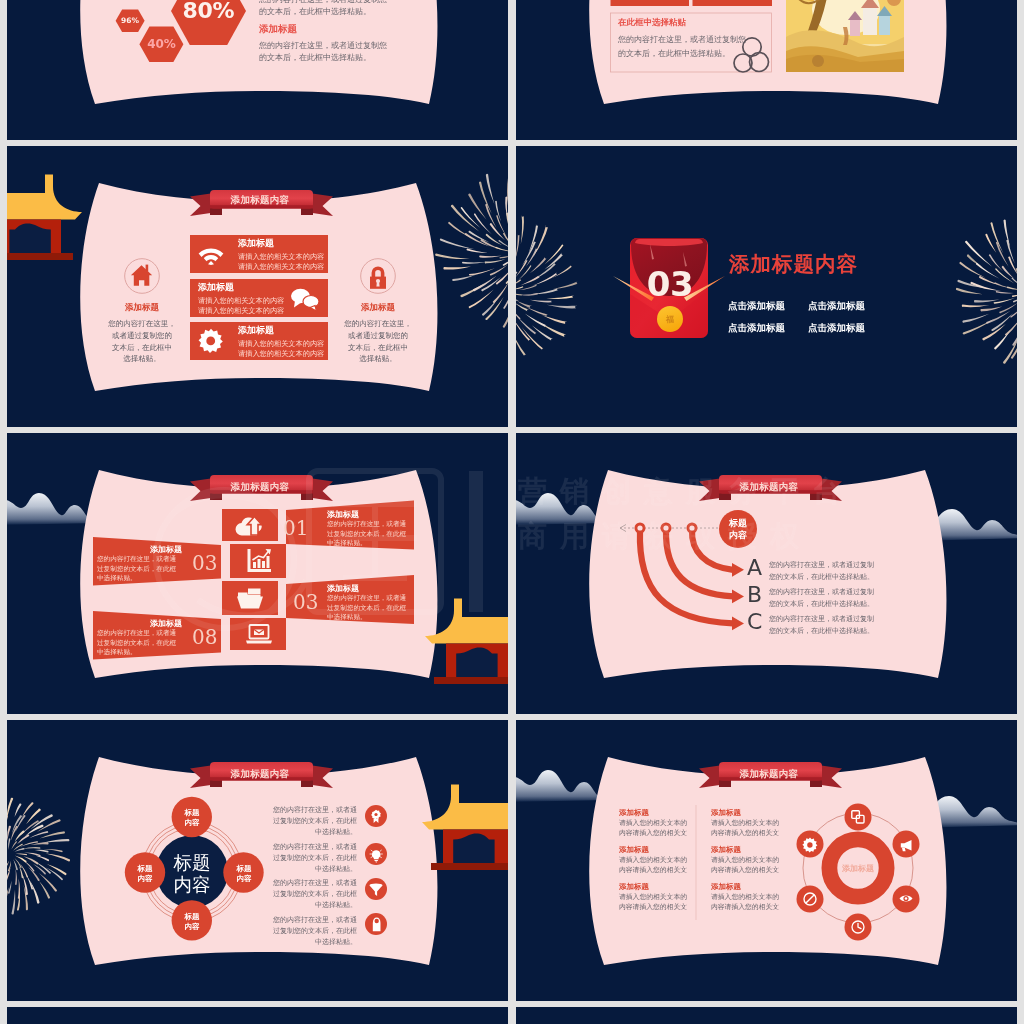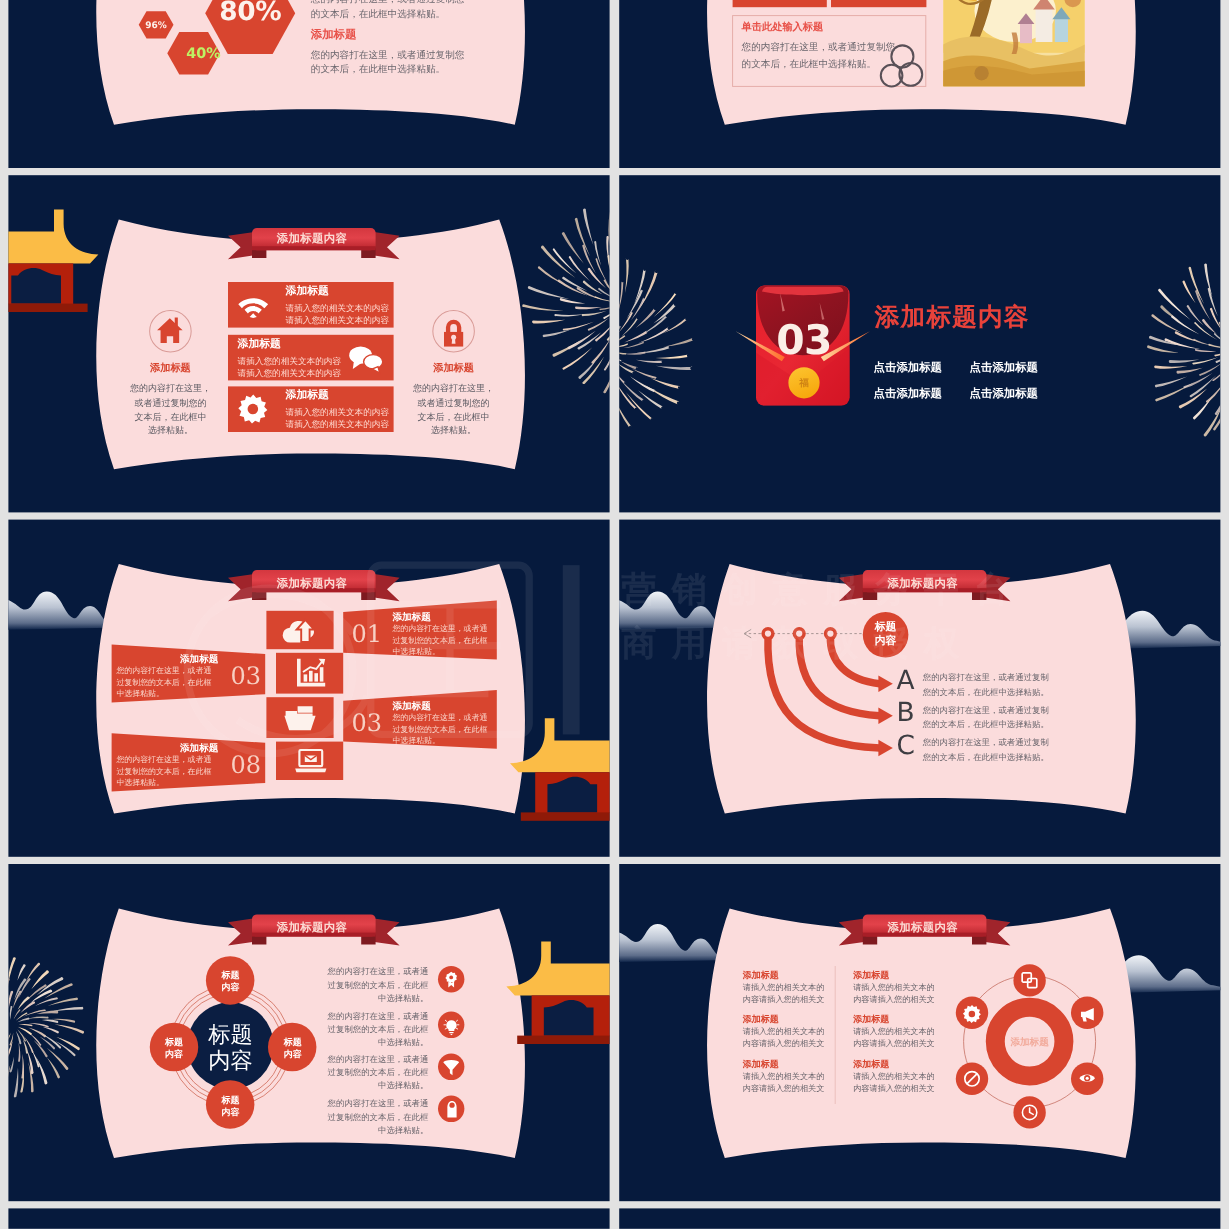--- a/index.html
+++ b/index.html
@@ -25,21 +25,21 @@
          C 374 234, 306 232, 252 232 C 198 232, 140 236, 88 245
          C 64 178, 72 92, 92 37 Z" fill="#fbdcdc"></path>
 
     <g fill="#d8452f">
       <path d="M164 152 L182.8 118 L220.2 118 L239 152 L220.2 186 L182.8 186 Z"></path>
       <path d="M132.4 185.3 L142.4 167.6 L166.4 167.6 L176.4 185.3 L166.4 203 L142.4 203 Z"></path>
       <path d="M108.6 161.7 L115.1 150.4 L131.1 150.4 L137.6 161.7 L131.1 173 L115.1 173 Z"></path>
     </g>
   </svg>
   <div class="sl bd" style="left:164px;top:139px;width:75px;text-align:center;font-size:22px;color:#fdf1ec;letter-spacing:-0.3px;">80%</div>
-  <div class="sl bd" style="left:132px;top:178px;width:45px;text-align:right;font-size:12px;color:#bef264;">40%</div>
+  <div class="sl bd" style="left:132px;top:178px;width:45px;text-align:center;font-size:12px;color:#fca5a5;">40%</div>
   <div class="sl bd" style="left:108px;top:157px;width:30px;text-align:center;font-size:7.5px;color:#fdf1ec;">96%</div>
   <div class="sl" style="left:252px;top:135px;font-size:8px;line-height:11.5px;color:#69656c;">
     <div>您的内容打在这里，或者通过复制您</div>
     <div>的文本后，在此框中选择粘贴。</div>
   </div>
   <div class="sl bd" style="left:252px;top:164px;font-size:9.5px;color:#e8524a;">添加标题</div>
   <div class="sl" style="left:252px;top:181px;font-size:8px;line-height:11.5px;color:#69656c;">
     <div>您的内容打在这里，或者通过复制您</div>
     <div>的文本后，在此框中选择粘贴。</div>
   </div>
@@ -88,21 +88,21 @@
         <circle cx="378" cy="140" r="7" fill="#cf7f43" opacity="0.7"></circle>
 
         <path d="M270 178 C292 166, 316 172, 338 182 C358 192, 372 186, 388 178 L388 213 L270 213 Z" fill="#e8c063"></path>
         <path d="M270 192 C296 182, 318 190, 342 198 L388 192 L388 213 L270 213 Z" fill="#d8a33f"></path>
         <path d="M270 200 C294 192, 320 197, 344 203 L388 200 L388 213 L270 213 Z" fill="#cf9735"></path>
         <circle cx="302" cy="202" r="6" fill="#a67030" opacity="0.55"></circle>
         <path d="M327 168 C329 177, 329 181, 327 186 L331 186 C333 180, 333 174, 331 168 Z" fill="#c07b3b" opacity="0.8"></path>
       </g>
     </g>
   </svg>
-  <div class="sl bd" style="left:102px;top:158px;font-size:8.5px;color:#e8524a;">单击此处输入标题</div>
+  <div class="sl bd" style="left:102px;top:158px;font-size:8.5px;color:#e8524a;">在此框中选择粘贴</div>
   <div class="sl" style="left:102px;top:174px;font-size:8px;line-height:14px;color:#69656c;">
     <div>您的内容打在这里，或者通过复制您</div>
     <div>的文本后，在此框中选择粘贴。</div>
   </div>
 </div>
 
 <div class="slide" style="left:7px;top:146px;">
   <svg width="501" height="281" viewBox="0 0 501 281">
     <defs>
       <linearGradient id="cloudg" x1="0" y1="0" x2="0" y2="1">
@@ -642,21 +642,21 @@
   </div>
   <div class="sl" style="left:223px;top:185px;width:56px;height:32px;background:#d8452f;">
     <svg style="position:absolute;left:15px;top:6px;" width="28" height="21" viewBox="0 0 28 21">
       <rect x="4.5" y="1" width="19" height="13.5" rx="1" fill="none" stroke="#fdf2ec" stroke-width="1.8"></rect>
       <path d="M9 5.5 L19 5.5 L19 11 L9 11 Z" fill="#fdf2ec"></path>
       <path d="M9 5.5 L14 9 L19 5.5" fill="none" stroke="#d8452f" stroke-width="1.1"></path>
       <path d="M1 16.5 L27 16.5 L26 19.5 L2 19.5 Z" fill="#fdf2ec"></path>
     </svg>
   </div>
 
-  <div class="sl" style="left:286px;top:83px;font-size:20px;color:#f7cfc2;font-family:'DejaVu Serif',serif;">01</div>
+  <div class="sl" style="left:276px;top:83px;font-size:20px;color:#f7cfc2;font-family:'DejaVu Serif',serif;">01</div>
   <div class="sl bd" style="left:320px;top:76px;font-size:8px;color:#fff;">添加标题</div>
   <div class="sl" style="left:320px;top:87px;font-size:6.6px;line-height:9.5px;color:#fbd6cb;">
     <div>您的内容打在这里，或者通</div>
     <div>过复制您的文本后，在此框</div>
     <div>中选择粘贴。</div>
   </div>
 
   <div class="sl" style="left:185px;top:118px;font-size:20px;color:#f7cfc2;font-family:'DejaVu Serif',serif;">03</div>
   <div class="sl bd" style="left:128px;top:111px;width:47px;text-align:right;font-size:8px;color:#fff;">添加标题</div>
   <div class="sl" style="left:90px;top:122px;width:85px;font-size:6.6px;line-height:9.5px;color:#fbd6cb;">

